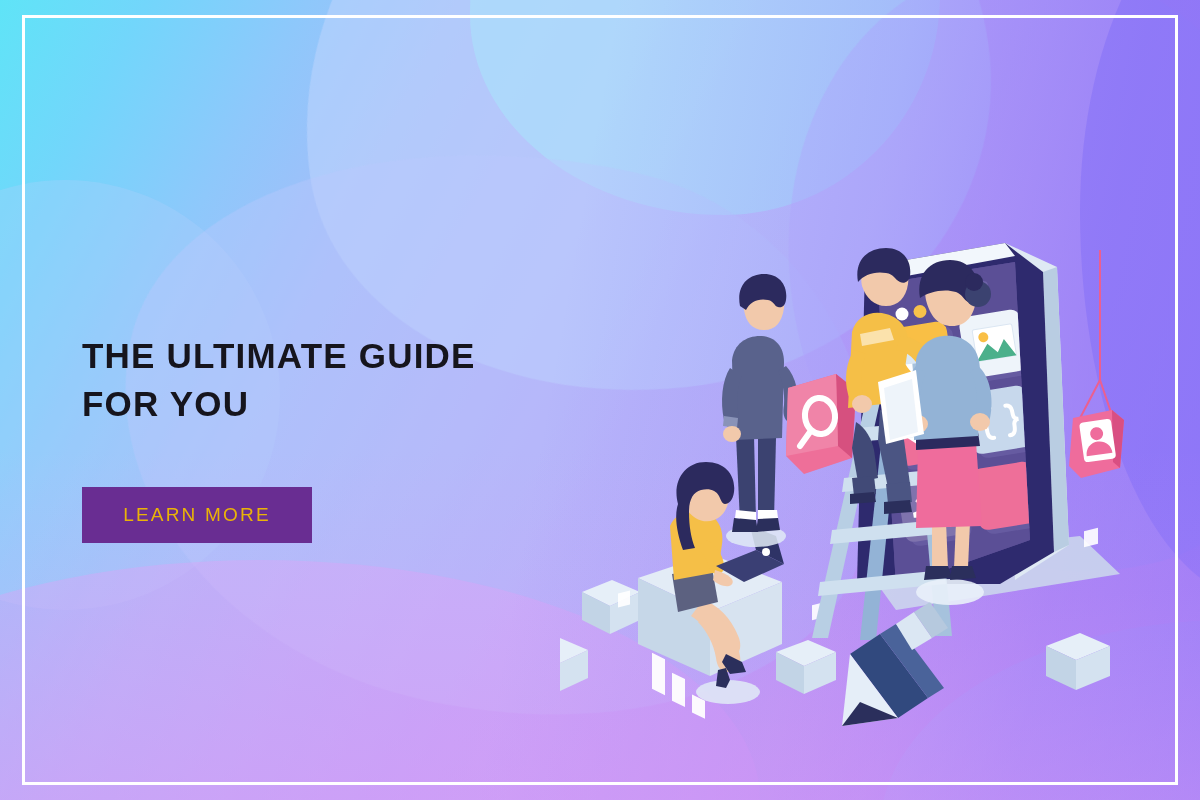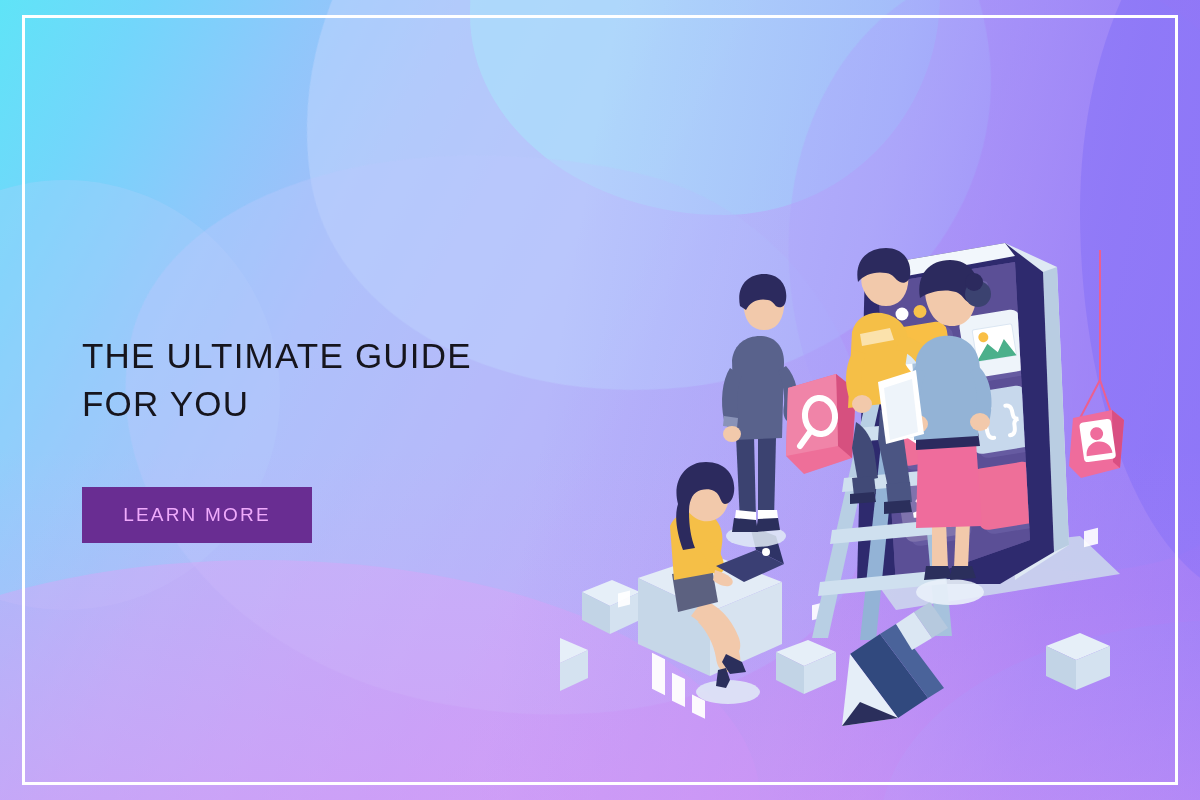--- a/index.html
+++ b/index.html
@@ -137,36 +137,36 @@
     transform: scaleX(.94);
     transform-origin: left center;
     white-space: pre-line;
   }
 
   .subhead {
     position: absolute;
     left: 82px; top: 332px;
     margin: 0;
     font-family: "Liberation Sans", sans-serif;
-    font-weight: 400;
+    font-weight: 700;
     font-size: 35px;
     line-height: 48px;
     letter-spacing: 1.2px;
     color: #16151d;
     text-transform: uppercase;
     white-space: pre-line;
   }
 
   .cta {
     position: absolute;
     left: 82px; top: 487px;
     width: 230px; height: 56px;
     border: 0;
     background: #692d92;
-    color: #f0abfc;
+    color: #eab308;
     font-family: "Liberation Sans", sans-serif;
     font-size: 19px;
     font-weight: 400;
     letter-spacing: 2.2px;
     text-transform: uppercase;
     cursor: pointer;
     display: flex;
     align-items: center;
     justify-content: center;
   }

